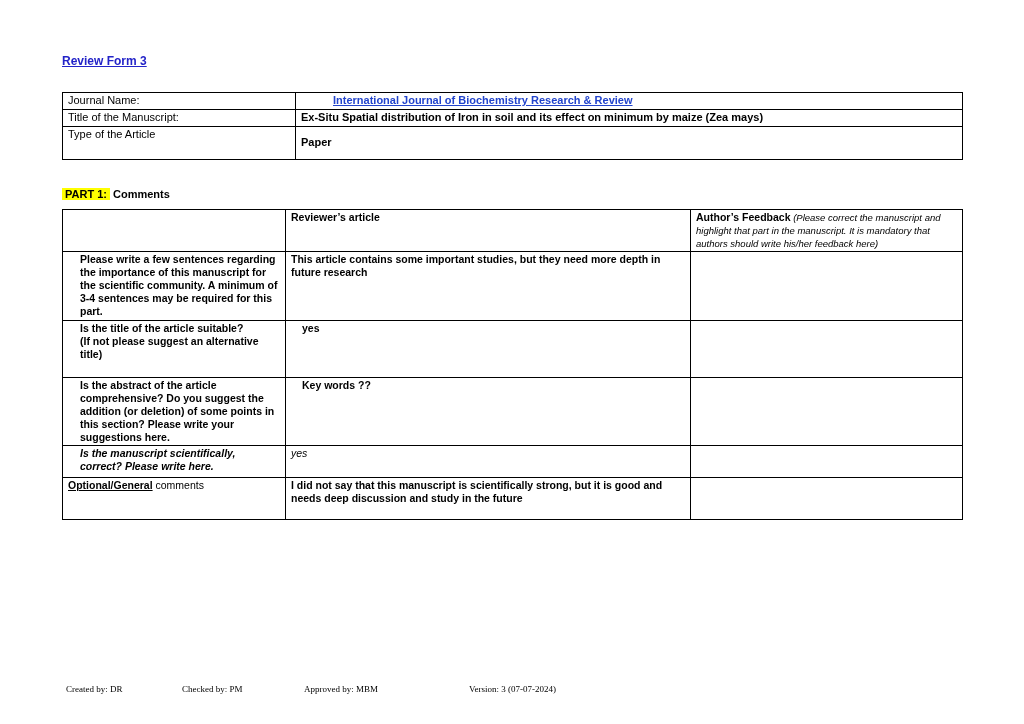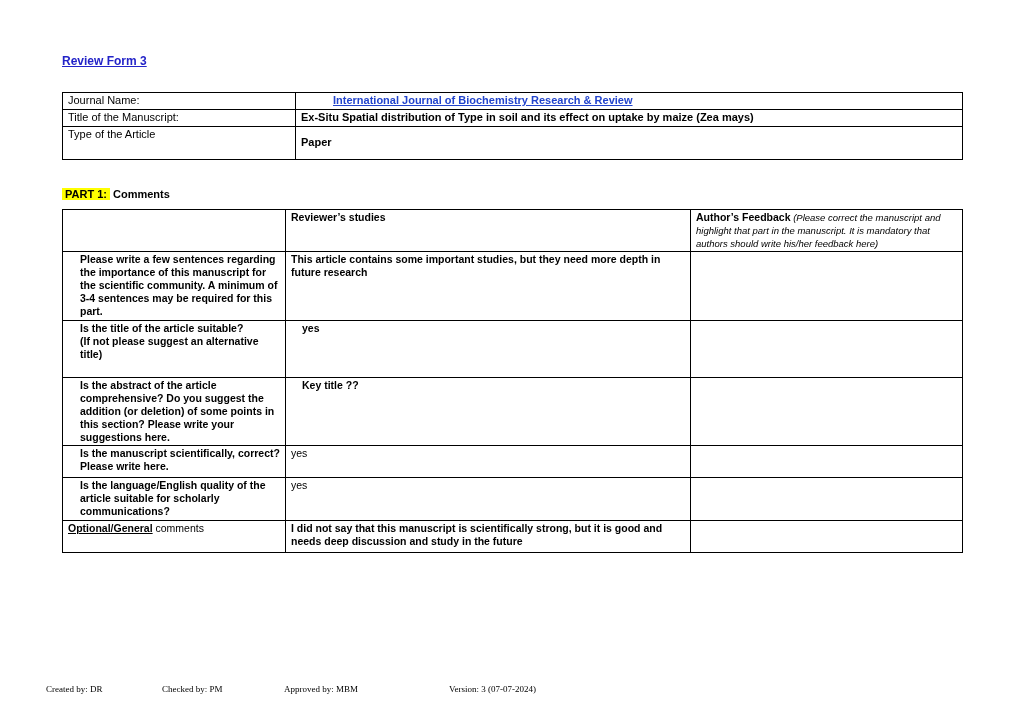--- a/index.html
+++ b/index.html
@@ -29,47 +29,47 @@
   .comments-table thead th{height:30px;}
   .comments-table td.q{font-weight:bold;padding-left:17px;white-space:pre-line;}
   .comments-table td.q.noind{padding-left:5px;}
   .comments-table td.q .ul{text-decoration:underline;}
   .comments-table td.q .rest{font-weight:normal;}
   .comments-table td.c.b{font-weight:bold;}
   .comments-table td.c.ind{padding-left:16px;}
   .comments-table tbody tr:nth-child(1) td{height:52px;}
   .comments-table tbody tr:nth-child(2) td{height:54px;}
   .comments-table tbody tr:nth-child(3) td{height:54px;}
-  .comments-table tbody tr:nth-child(4) td{height:29px;}
+  .comments-table tbody tr:nth-child(4) td{height:29px;font-style:italic;}
   .comments-table tbody tr:nth-child(5) td{height:39px;}
   .comments-table tbody tr:nth-child(6) td{height:29px;}
   .comments-table tbody tr:nth-child(7) td{height:48px;}
 
   
-  .footer{position:absolute;left:46px;top:684px;font-family:"Liberation Serif","DejaVu Serif",serif;font-size:9px;white-space:nowrap;}
+  .footer{position:absolute;left:66px;top:684px;font-family:"Liberation Serif","DejaVu Serif",serif;font-size:9px;white-space:nowrap;}
   .footer .f1{display:inline-block;width:116px;}
   .footer .f2{display:inline-block;width:122px;}
   .footer .f3{display:inline-block;width:165px;}
 </style>
 </head>
 <body>
 
 <div class="page">
 
   <h1 class="doc-title">Review Form 3</h1>
 
   <table class="meta-table">
     <tbody id="meta-body">
         <tr>
           <td class="label">Journal Name:</td>
           <td class="value"><a href="#" class="doc-link">International Journal of Biochemistry Research &amp; Review</a></td>
         </tr>
         <tr>
           <td class="label">Title of the Manuscript:</td>
-          <td class="value">Ex-Situ Spatial distribution of Type in soil and its effect on uptake by maize (Zea mays)</td>
+          <td class="value">Ex-Situ Spatial distribution of Iron in soil and its effect on minimum by maize (Zea mays)</td>
         </tr>
         <tr>
           <td class="label">Type of the Article</td>
           <td class="value">Paper</td>
         </tr>
       </tbody>
   </table>
 
   <div class="part-heading">
     <span class="hl">PART  1:</span><span> Comments</span>
@@ -77,48 +77,43 @@
 
   <table class="comments-table">
     <colgroup>
       <col style="width:223px">
       <col style="width:405px">
       <col style="width:272px">
     </colgroup>
     <thead>
       <tr>
         <th></th>
-        <th>Reviewer’s studies</th>
+        <th>Reviewer’s article</th>
         <th><span class="b">Author’s Feedback</span><span class="i"> (Please correct the manuscript and highlight that part in the manuscript. It is mandatory that authors should write his/her feedback here)</span></th>
       </tr>
     </thead>
     <tbody id="comments-body">
         <tr>
           <td class="q">Please write a few sentences regarding the importance of this manuscript for the scientific community. A minimum of 3-4 sentences may be required for this part.</td>
           <td class="c b">This article contains some important studies, but they need more depth in future research</td>
           <td class="f"></td>
         </tr>
         <tr>
           <td class="q">Is the title of the article suitable?
 (If not please suggest an alternative title)</td>
           <td class="c b ind">yes</td>
           <td class="f"></td>
         </tr>
         <tr>
           <td class="q">Is the abstract of the article comprehensive? Do you suggest the addition (or deletion) of some points in this section? Please write your suggestions here.</td>
-          <td class="c b ind">Key title ??</td>
+          <td class="c b ind">Key words ??</td>
           <td class="f"></td>
         </tr>
         <tr>
           <td class="q">Is the manuscript scientifically, correct? Please write here.</td>
-          <td class="c">yes</td>
-          <td class="f"></td>
-        </tr>
-        <tr>
-          <td class="q">Is the language/English quality of the article suitable for scholarly communications?</td>
           <td class="c">yes</td>
           <td class="f"></td>
         </tr>
         <tr>
           <td class="q noind"><span class="ul">Optional/General</span><span class="rest"> comments</span></td>
           <td class="c b">I did not say that this manuscript is scientifically strong, but it is good and needs deep discussion and study in the future</td>
           <td class="f"></td>
         </tr>
       </tbody>
   </table>

